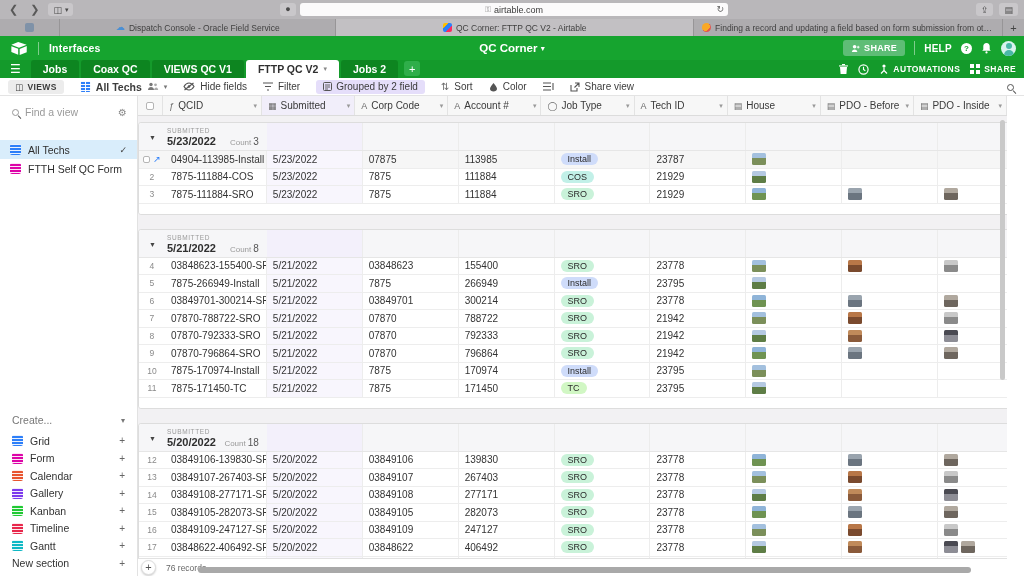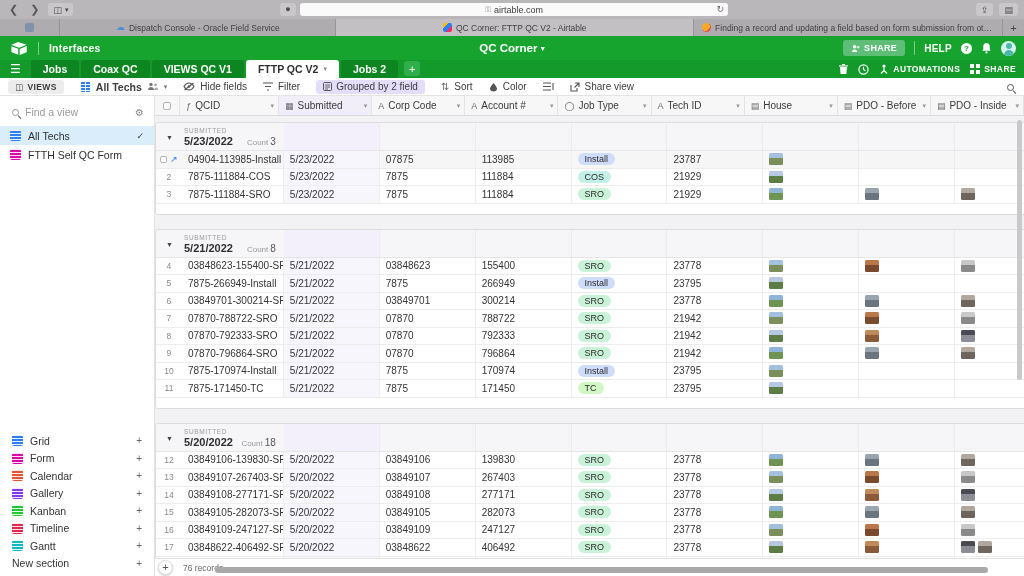--- a/index.html
+++ b/index.html
@@ -54,21 +54,21 @@
   .views-pill { background:#ececec; border-radius:3px; height:14px; padding:0 7px; font-weight:bold; font-size:8.5px; letter-spacing:.4px; display:flex; align-items:center; gap:4px; }
   .grouped-chip { background:#e5defa; border-radius:3px; height:14px; padding:0 7px; display:flex; align-items:center; gap:4px; }
   .gico { width:11px; height:11px; border-radius:2px; background:#2d7ff9; background-image:linear-gradient(rgba(255,255,255,.95) 1px, transparent 1px), linear-gradient(90deg, rgba(255,255,255,.95) 1px, transparent 1px); background-size:5px 3px; background-position:0 3px; flex:0 0 auto; }
   .vt-search { position:absolute; right:10px; }
   .mag { width:7px; height:7px; border:1.3px solid #555; border-radius:50%; position:relative; display:inline-block; }
   .mag::after { content:""; position:absolute; width:1.4px; height:4px; background:#555; left:6px; top:5.5px; transform:rotate(-45deg); }
   .glyph { color:#6b6b6b; font-size:9px; }
 
   
   .main { display:flex; height:480px; }
-  .sidebar { width:155px; border-right:1px solid #e2e2e2; background:#fff; display:flex; flex-direction:column; padding-top:6px; position:relative; }
+  .sidebar { width:138px; border-right:1px solid #e2e2e2; background:#fff; display:flex; flex-direction:column; padding-top:6px; position:relative;gap:14px; }
   .find-row { display:flex; align-items:center; gap:6px; padding:4px 10px 8px 12px; color:#9a9a9a; font-size:10.5px; }
   .find-row .gear { margin-left:auto; color:#8a8a8a; font-size:10px; }
   .view-item { display:flex; align-items:center; gap:7px; height:19px; padding:0 10px; font-size:10.5px; color:#2f2f2f; }
   .view-item.selected { background:#d9edfb; }
   .view-item .check { margin-left:auto; font-size:9px; color:#444; }
   .vico { width:11px; height:11px; border-radius:2px; background-image:linear-gradient(rgba(255,255,255,.9) 1px, transparent 1px); background-size:100% 3px; background-position:0 3px; flex:0 0 auto; }
   .create-section { position:absolute; bottom:4px; left:0; right:0; }
   .create-hdr { display:flex; align-items:center; padding:0 12px 6px 12px; color:#777; font-size:10.5px; }
   .create-hdr .chev { margin-left:auto; color:#777; font-size:8px; }
   .create-item { display:flex; align-items:center; gap:7px; height:17.5px; padding:0 12px; font-size:10.5px; color:#333; }
@@ -296,20 +296,24 @@
             <span class="vico" style="background-color:#2d7ff9"></span>
             <span>All Techs</span>
             <span class="check">✓</span>
           </div>
           <div class="view-item">
             <span class="vico" style="background-color:#dd04a8"></span>
             <span>FTTH Self QC Form</span>
           </div>
         </div>
       <div class="create-section">
+        <div class="create-hdr">
+          <span>Create...</span>
+          <span class="chev">▾</span>
+        </div>
         <div id="createList">
             <div class="create-item">
               <span class="vico" style="background-color:#2d7ff9"></span>
               <span>Grid</span>
               <span class="plus">+</span>
             </div>
             <div class="create-item">
               <span class="vico" style="background-color:#dd04a8"></span>
               <span>Form</span>
               <span class="plus">+</span>

